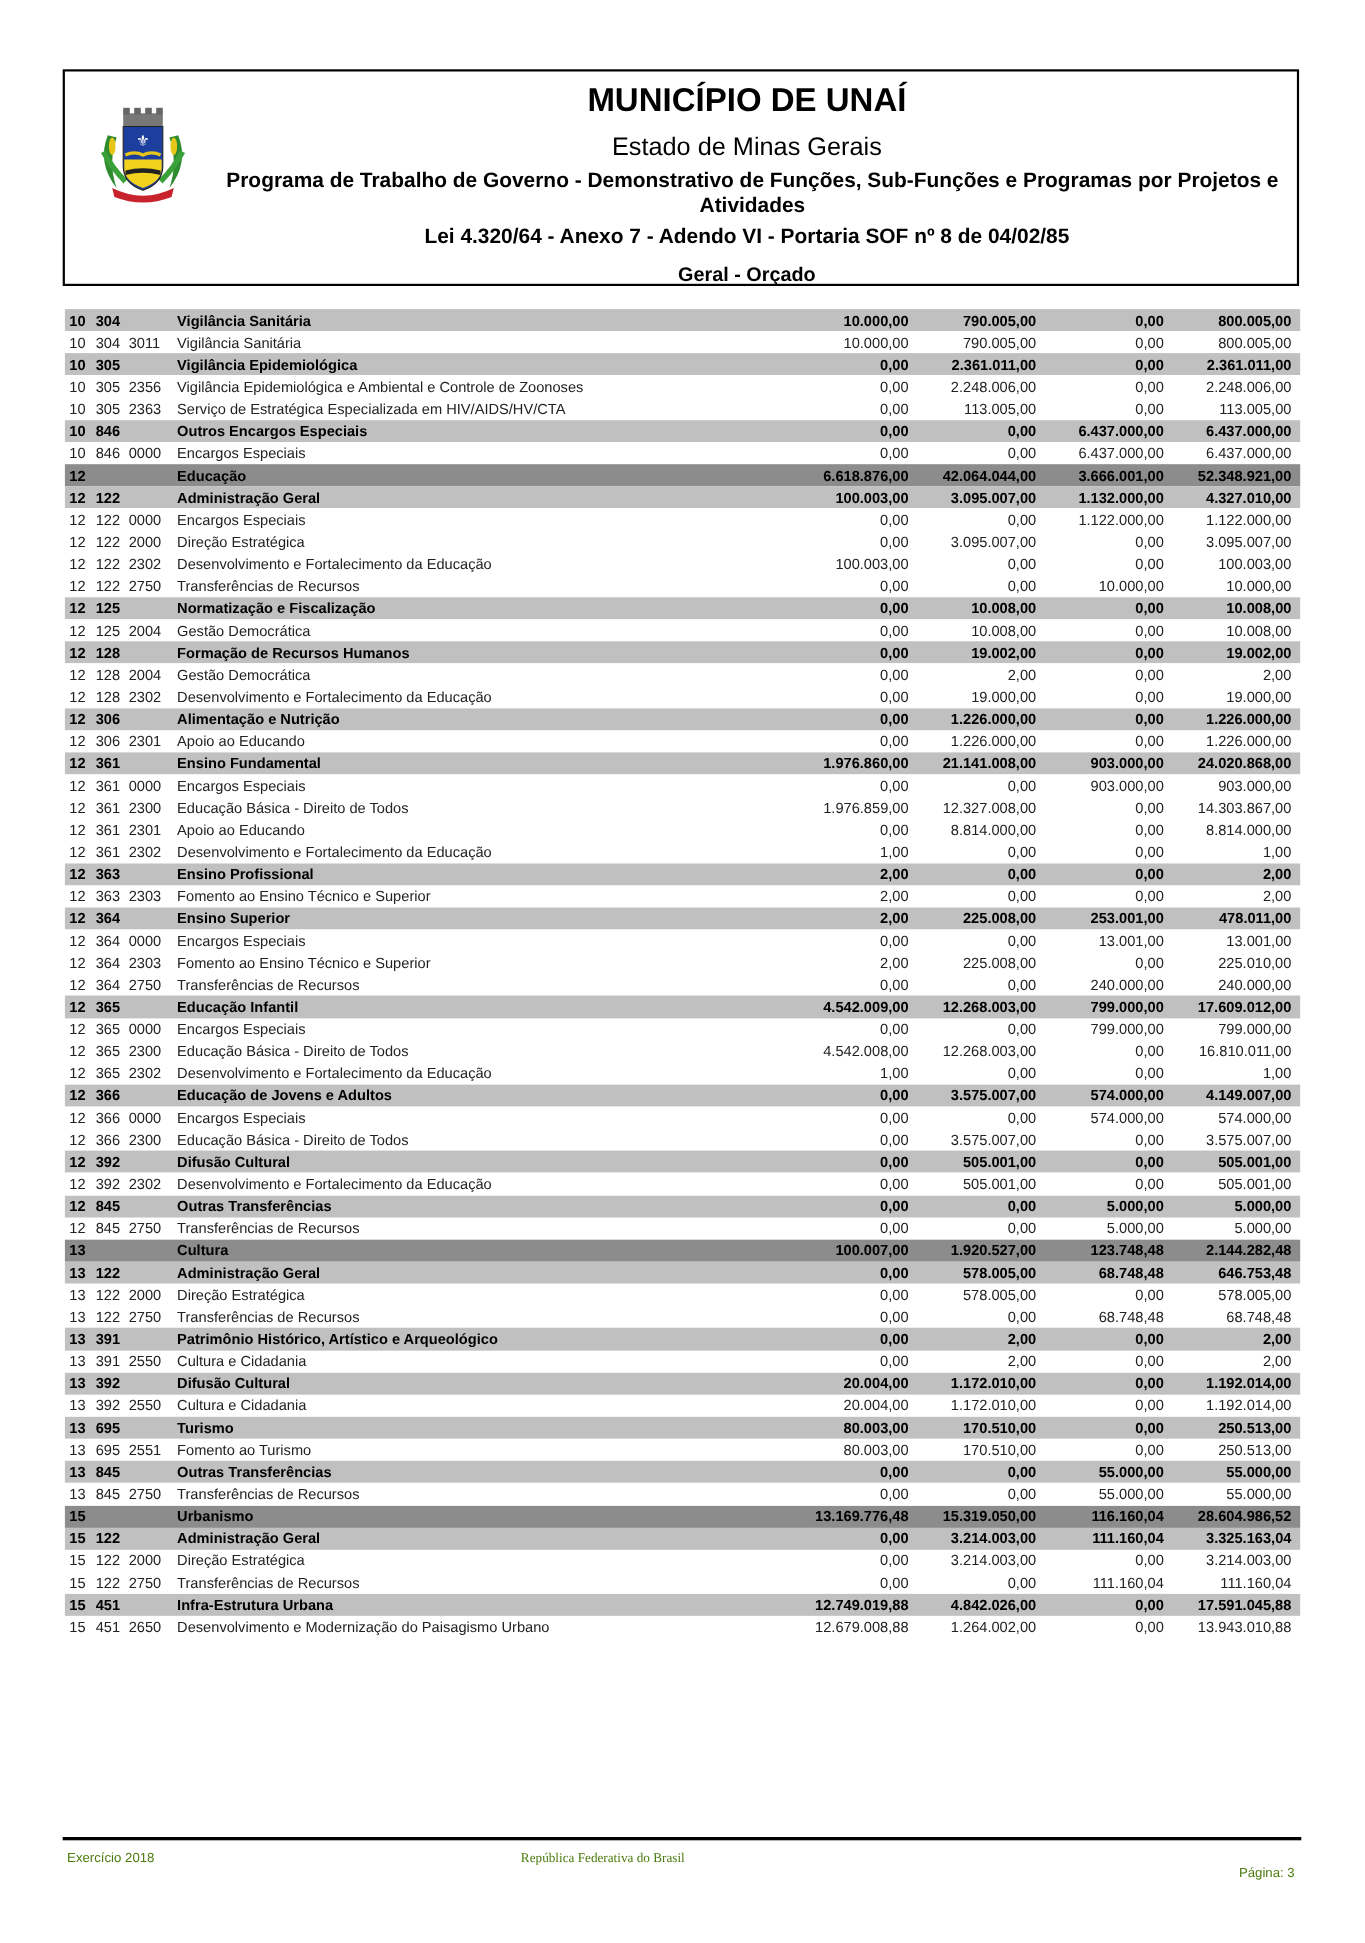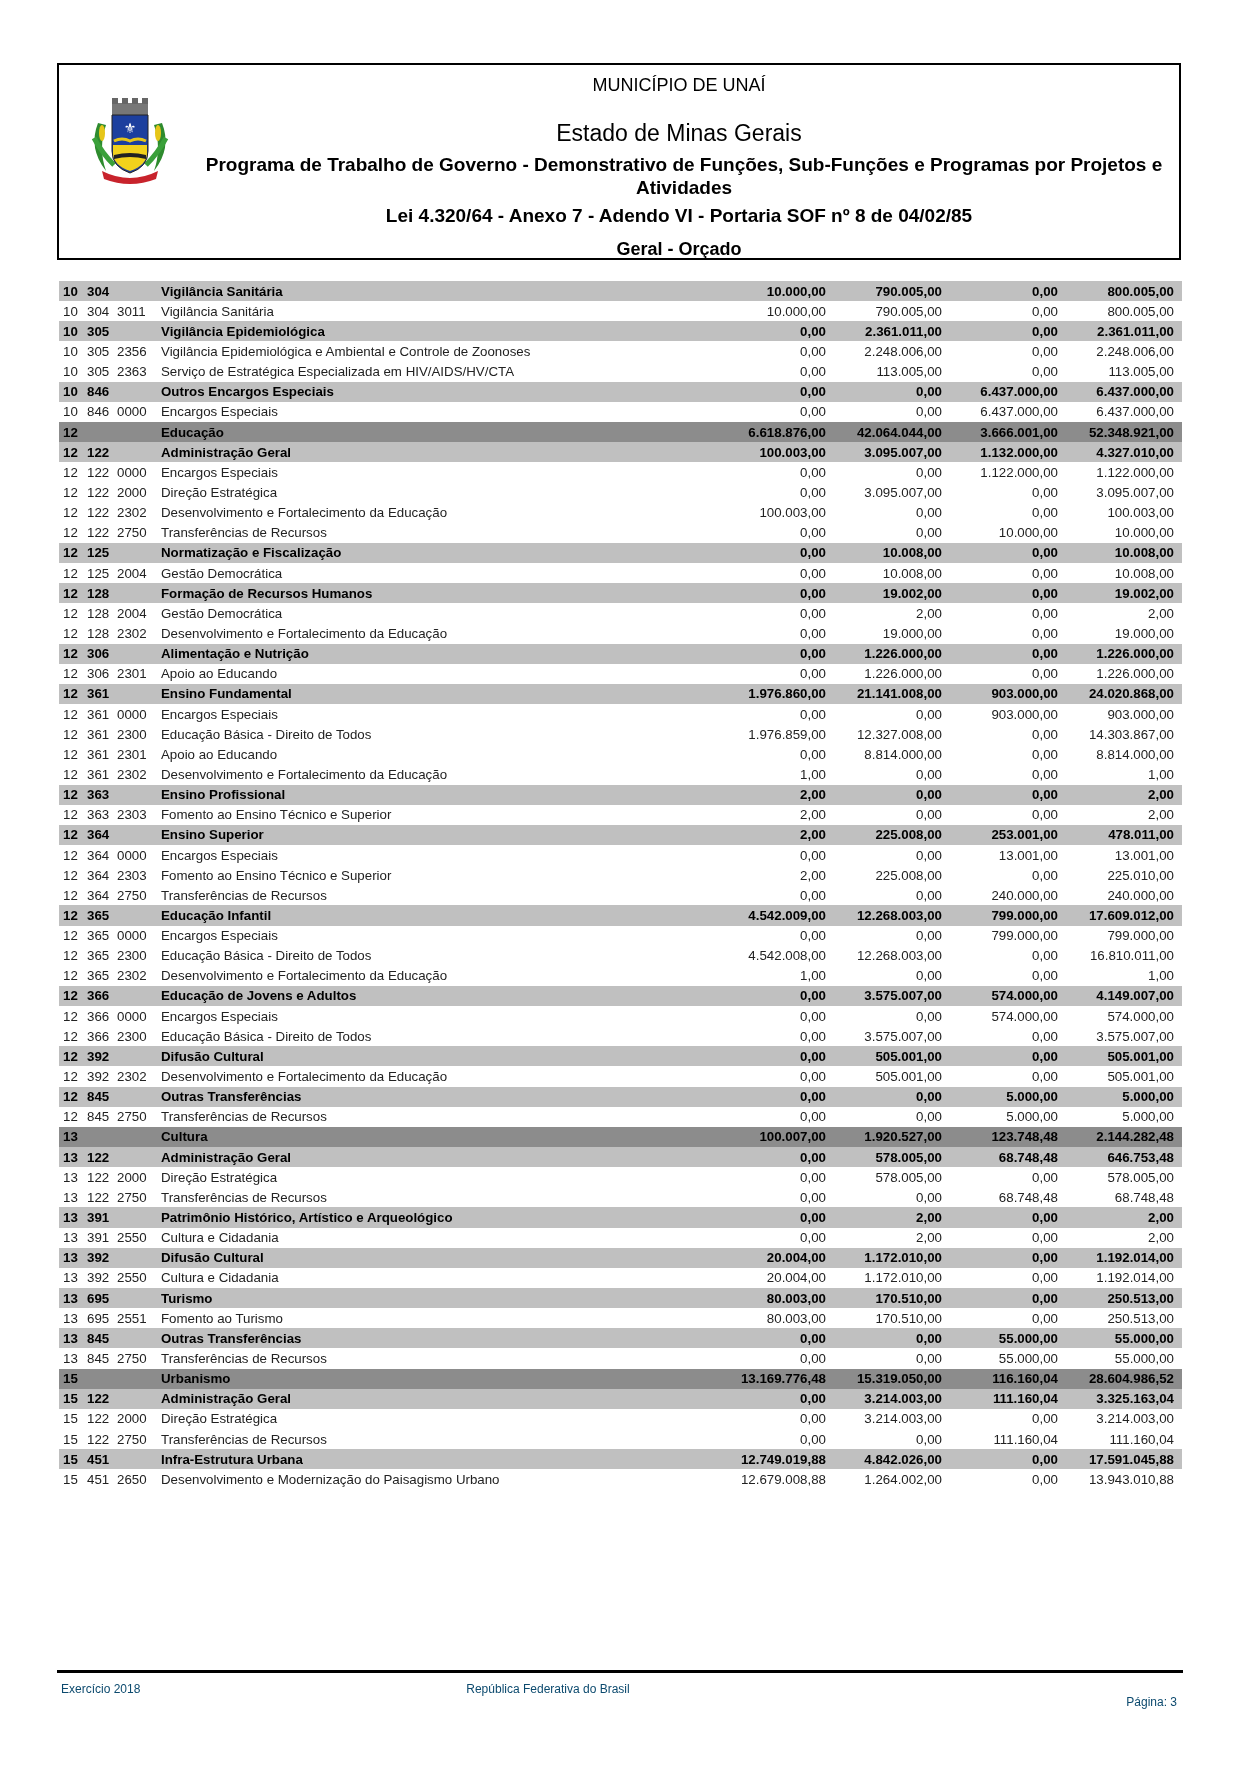--- a/index.html
+++ b/index.html
@@ -3,21 +3,21 @@
 <meta charset="utf-8">
 <style>
   html, body { margin: 0; padding: 0; background: #ffffff; }
   body { width: 1241px; height: 1766px; position: relative; font-family: "Liberation Sans", sans-serif; color: #000; }
   .header-box {
     position: absolute; left: 57px; top: 63px; width: 1124px; height: 197px;
     border: 2px solid #000; box-sizing: border-box;
   }
   .logo { position: absolute; left: 25px; top: 28px; width: 92px; height: 92px; }
   .h-title { position: absolute; left: 0; right: 0; text-align: center; }
-  .t1 { top: 10px; left: 120px; font-size: 18px; font-weight: normal; }
+  .t1 { top: 10px; left: 120px; font-size: 30px; font-weight: bold; }
   .t2 { top: 55px; left: 120px; font-size: 23px; }
   .t3 { top: 88px; left: 130px; font-size: 19px; font-weight: bold; line-height: 23px; }
   .t4 { top: 140px; left: 120px; font-size: 19px; font-weight: bold; }
   .t5 { top: 174px; left: 120px; font-size: 18px; font-weight: bold; }
 
   .table { position: absolute; left: 59px; top: 281px; width: 1123px; }
   .row { position: relative; height: 20.15px; display: flex; align-items: center; font-size: 13.3px; white-space: nowrap; }
   .row.sub { background: #c0c0c0; font-weight: bold; }
   .row.func { background: #8c8c8c; font-weight: bold; }
   .row.item { background: #ffffff; color: #222; }
@@ -25,23 +25,23 @@
   .c2 { position: absolute; left: 28px; }
   .c3 { position: absolute; left: 58px; }
   .desc { position: absolute; left: 102px; }
   .n1, .n2, .n3, .n4 { position: absolute; text-align: right; width: 112px; }
   .n1 { left: 655px; }
   .n2 { left: 771px; }
   .n3 { left: 887px; }
   .n4 { left: 1003px; }
 
   .footer-line { position: absolute; left: 57px; top: 1670px; width: 1126px; height: 3px; background: #000; }
-  .footer { position: absolute; top: 1682px; font-size: 12px; color: #0c4a6e; }
+  .footer { position: absolute; top: 1682px; font-size: 12px; color: #4d7c0f; }
   .f-left { left: 61px; }
-  .f-center { left: 0; width: 1096px; text-align: center; }
+  .f-center { left: 0; width: 1096px; text-align: center; font-family: Liberation Serif, serif; }
   .f-right { right: 64px; margin-top: 13px; }
 </style>
 </head>
 <body>
 
 <div class="header-box">
   <div class="logo">
     <svg width="92" height="92" viewBox="0 0 92 92">
 
       <path d="M14 30 Q4 55 22 78 Q14 55 22 32 Z" fill="#2e8b2e"></path>

